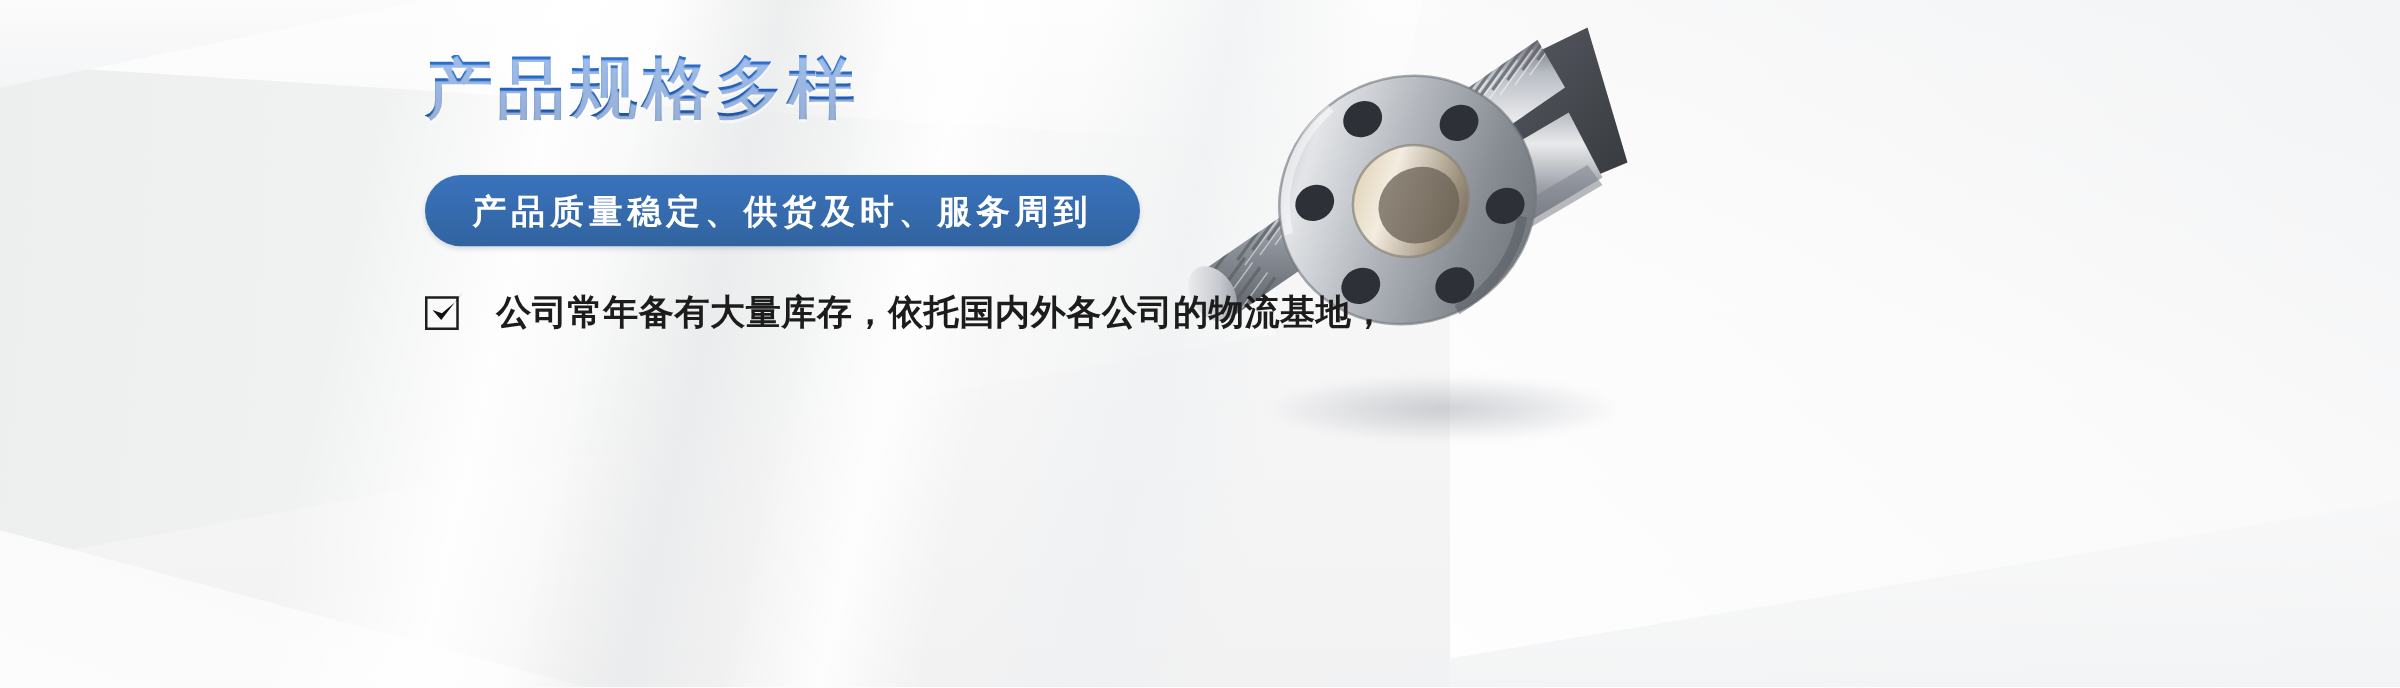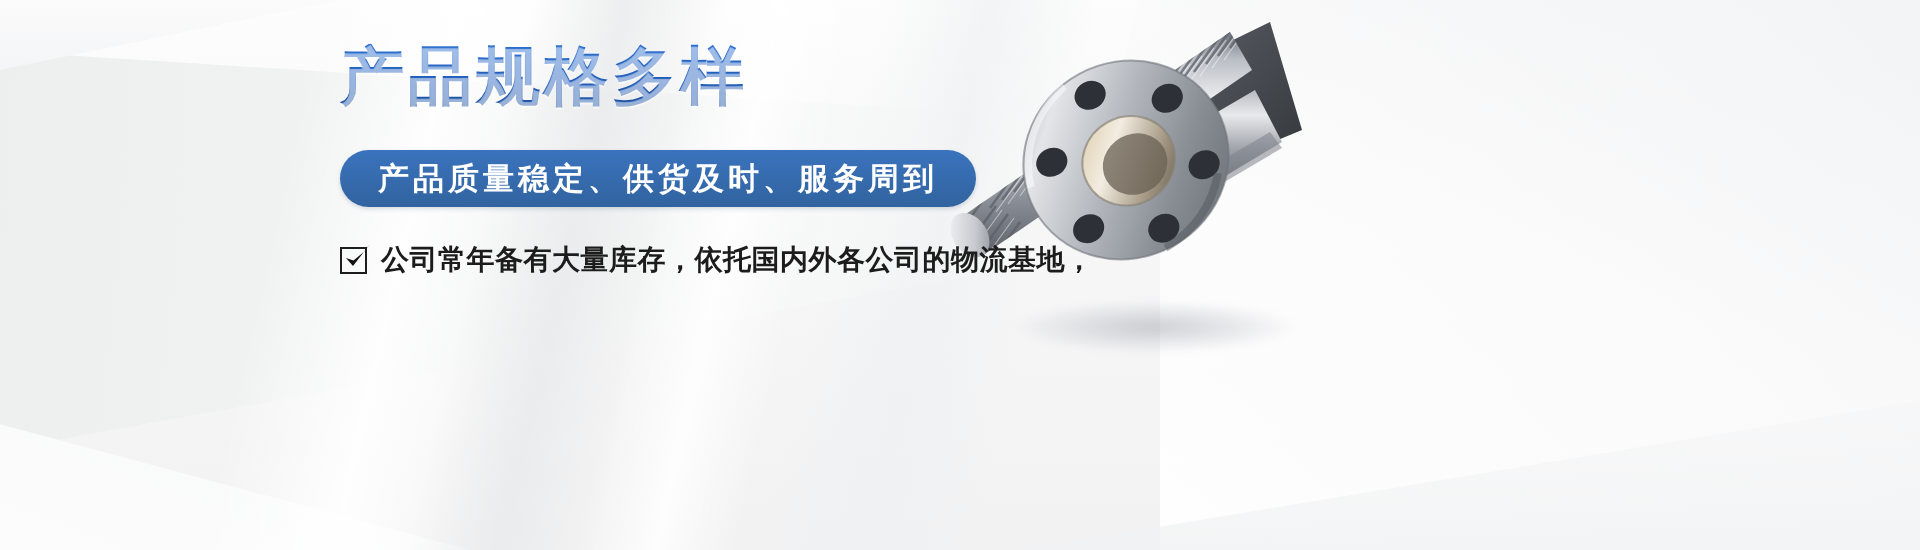--- a/index.html
+++ b/index.html
@@ -90,21 +90,21 @@
   
   .content {
     position:absolute;
     left:340px; top:44px;
     width:1000px;
   }
 
   .headline {
     font-family:"DejaVu Sans","Liberation Sans",sans-serif;
     font-weight:bold;
-    font-size:64px;
+    font-size:54px;
     line-height:1.0;
     letter-spacing:4px;
     color:#1a5cb8;
     background:linear-gradient(180deg,#2b6fd0 0%,#1f5cba 55%,#1b4fa0 100%);
     -webkit-background-clip:text;
     background-clip:text;
     -webkit-text-fill-color:transparent;
     text-shadow:0 2px 1px rgba(255,255,255,.55);
     white-space:nowrap;
   }
@@ -115,32 +115,32 @@
     justify-content:center;
     margin-top:42px;
     height:57px;
     padding:0 38px;
     border-radius:30px;
     background:linear-gradient(180deg,#3a73bd 0%,#31639f 100%);
     box-shadow:0 2px 4px rgba(40,70,110,.18);
   }
   .pill-text {
     font-family:Liberation Mono, monospace;
-    font-size:31px;
+    font-size:27px;
     font-weight:bold;
     color:#ffffff;
     letter-spacing:4px;
     white-space:nowrap;
   }
 
   .bullets { margin-top:34px; }
   .bullet {
     display:flex;
     align-items:center;
-    gap:14px;
+    gap:30px;
     margin-bottom:22px;
     white-space:nowrap;
   }
   .check-box {
     position:relative;
     width:27px; height:27px;
     border:2px solid #1d1d1d;
     flex:0 0 auto;
   }
   .check-box svg { position:absolute; left:-3px; top:-8px; }

